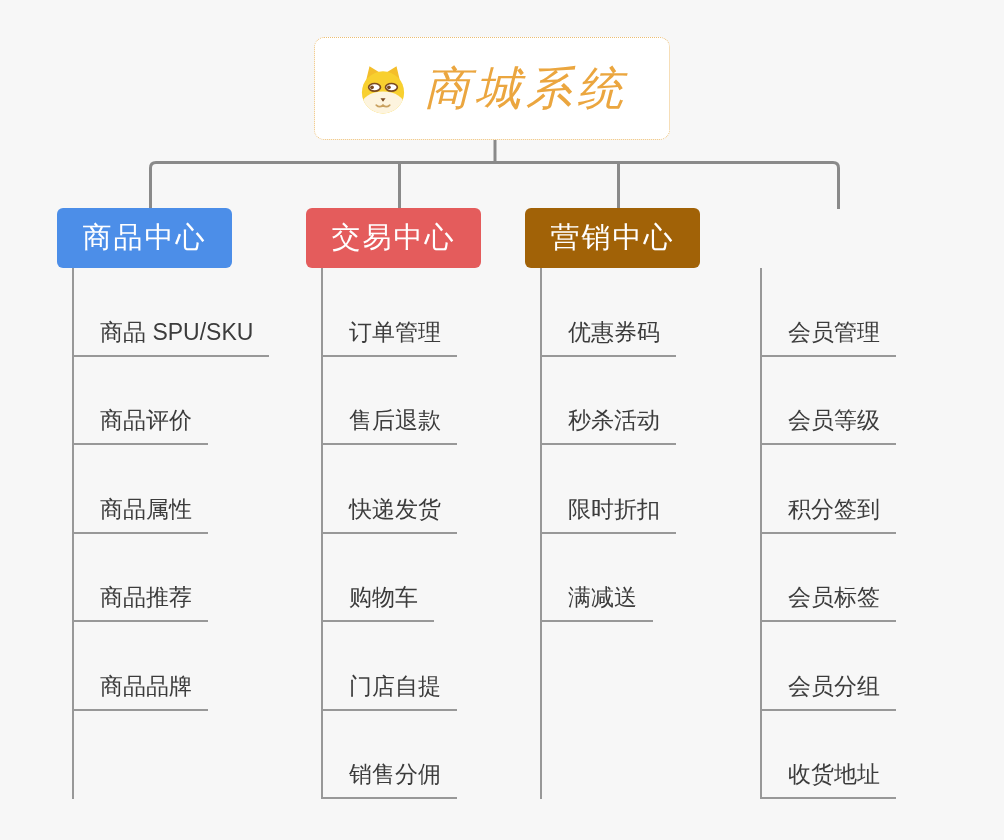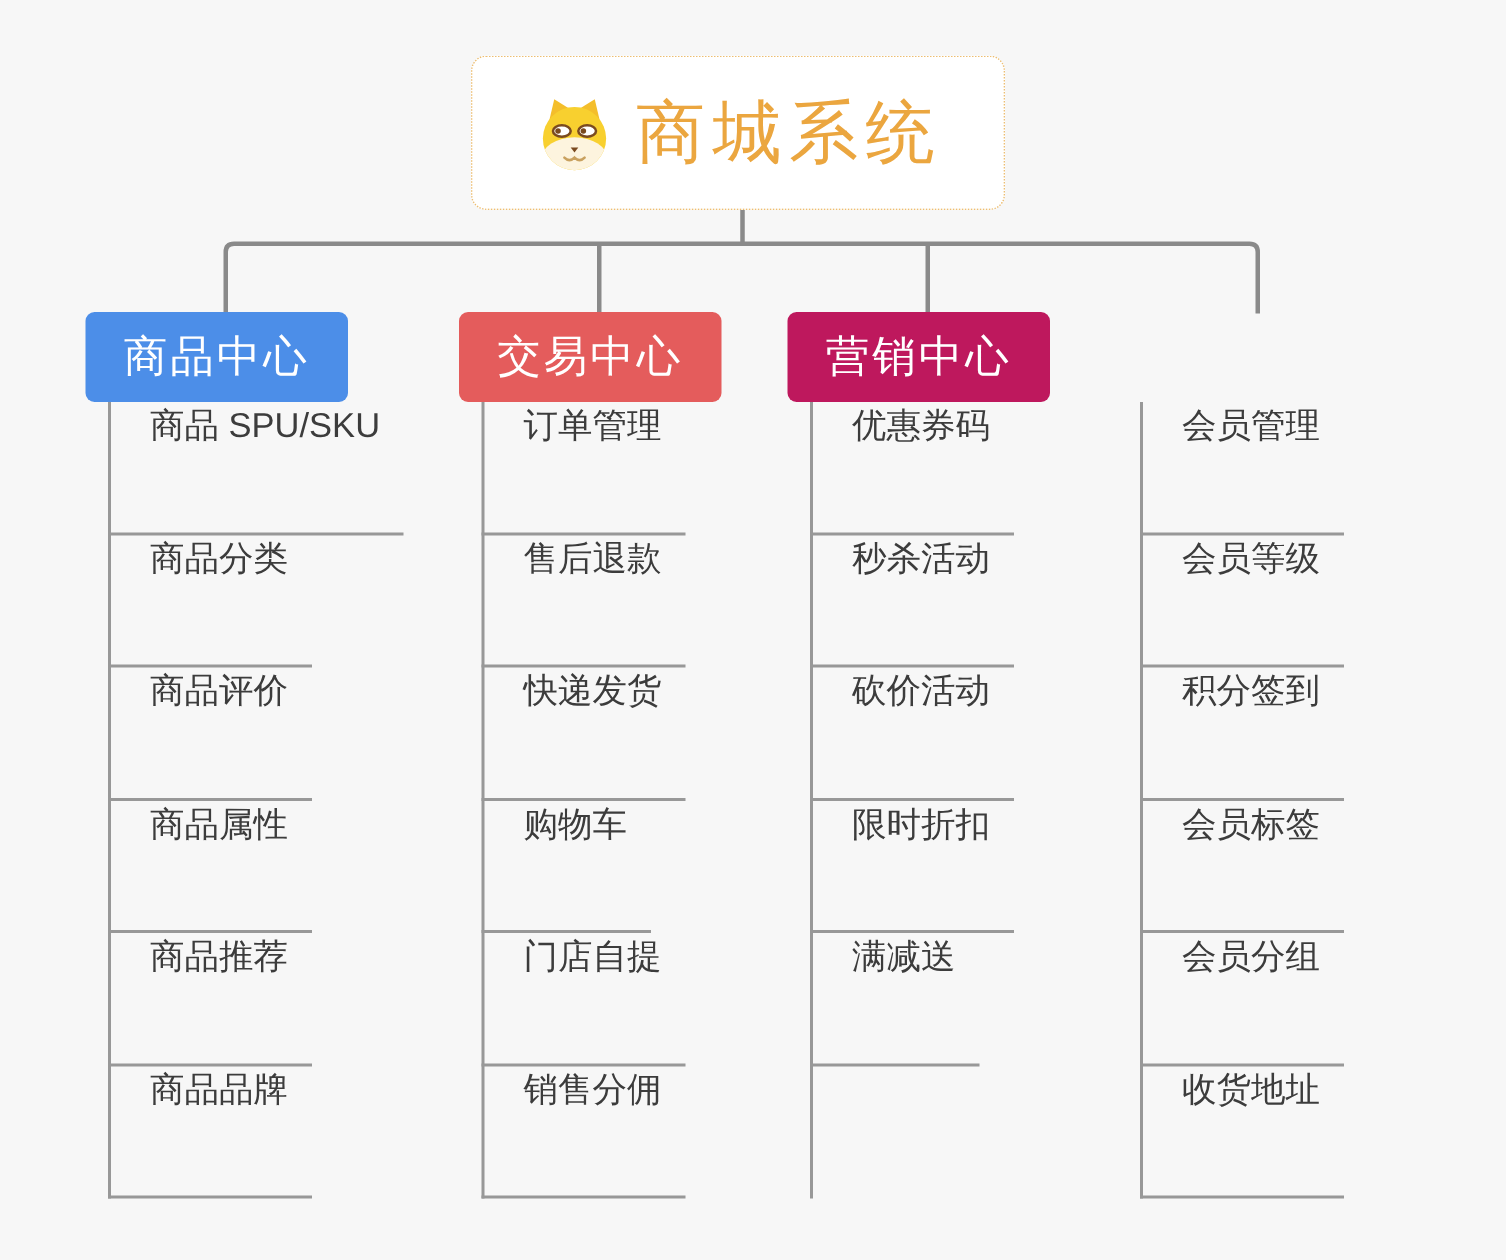--- a/index.html
+++ b/index.html
@@ -14,21 +14,21 @@
 
   
   .connectors { position:absolute; left:0; top:0; width:1004px; height:840px; pointer-events:none; }
 
   
   .root-node {
     position:absolute; left:314px; top:37px; width:356px; height:103px;
     background:#FFFFFF;
     border:1px dotted #EDBE72;
     border-radius:10px;
-    display:flex; align-items:center; justify-content:center; gap:14px;
+    display:flex; align-items:center; justify-content:center; gap:14px;font-style:italic;
   }
   .root-title {
     font-size:46px; letter-spacing:5px; color:#EBA63F; white-space:nowrap;
   }
   .doge { width:54px; height:54px; display:block; }
 
   
   .branch { position:absolute; top:208px; width:260px; }
   .branch-header {
     width:175px; height:60px; border-radius:6px;
@@ -36,21 +36,21 @@
     display:flex; align-items:center; justify-content:center;
     cursor:default;
   }
   .spine {
     position:absolute; left:15px; top:60px;
     width:2px; height:531px; background:#989898;
   }
   .items { position:absolute; left:15px; top:60px; }
   .item {
     height:88.5px;
-    display:flex; 
+    display:flex; align-items:flex-end;
     width:max-content;
     border-bottom:2px solid #989898;
     padding:0 16px 7px 28px;
     font-size:23px; color:#3C3C3C;
     white-space:nowrap;
   }
 </style>
 </head>
 <body>
 
@@ -88,23 +88,20 @@
 
   <div id="branches">
       <div class="branch" style="left: 57px;">
         <div class="branch-header" style="background: rgb(76, 142, 232);">商品中心</div>
         <div class="spine"></div>
         <div class="items">
           <div class="item">
             <span>商品 SPU/SKU</span>
           </div>
           <div class="item">
-            <span>商品分类</span>
-          </div>
-          <div class="item">
             <span>商品评价</span>
           </div>
           <div class="item">
             <span>商品属性</span>
           </div>
           <div class="item">
             <span>商品推荐</span>
           </div>
           <div class="item">
             <span>商品品牌</span>
@@ -129,31 +126,28 @@
           </div>
           <div class="item">
             <span>门店自提</span>
           </div>
           <div class="item">
             <span>销售分佣</span>
           </div>
         </div>
       </div>
       <div class="branch" style="left: 525px;">
-        <div class="branch-header" style="background: #be185d;">营销中心</div>
+        <div class="branch-header" style="background: #a16207;">营销中心</div>
         <div class="spine"></div>
         <div class="items">
           <div class="item">
             <span>优惠券码</span>
           </div>
           <div class="item">
             <span>秒杀活动</span>
-          </div>
-          <div class="item">
-            <span>砍价活动</span>
           </div>
           <div class="item">
             <span>限时折扣</span>
           </div>
           <div class="item">
             <span>满减送</span>
           </div>
         </div>
       </div>
       <div class="branch" style="left: 745px;">

